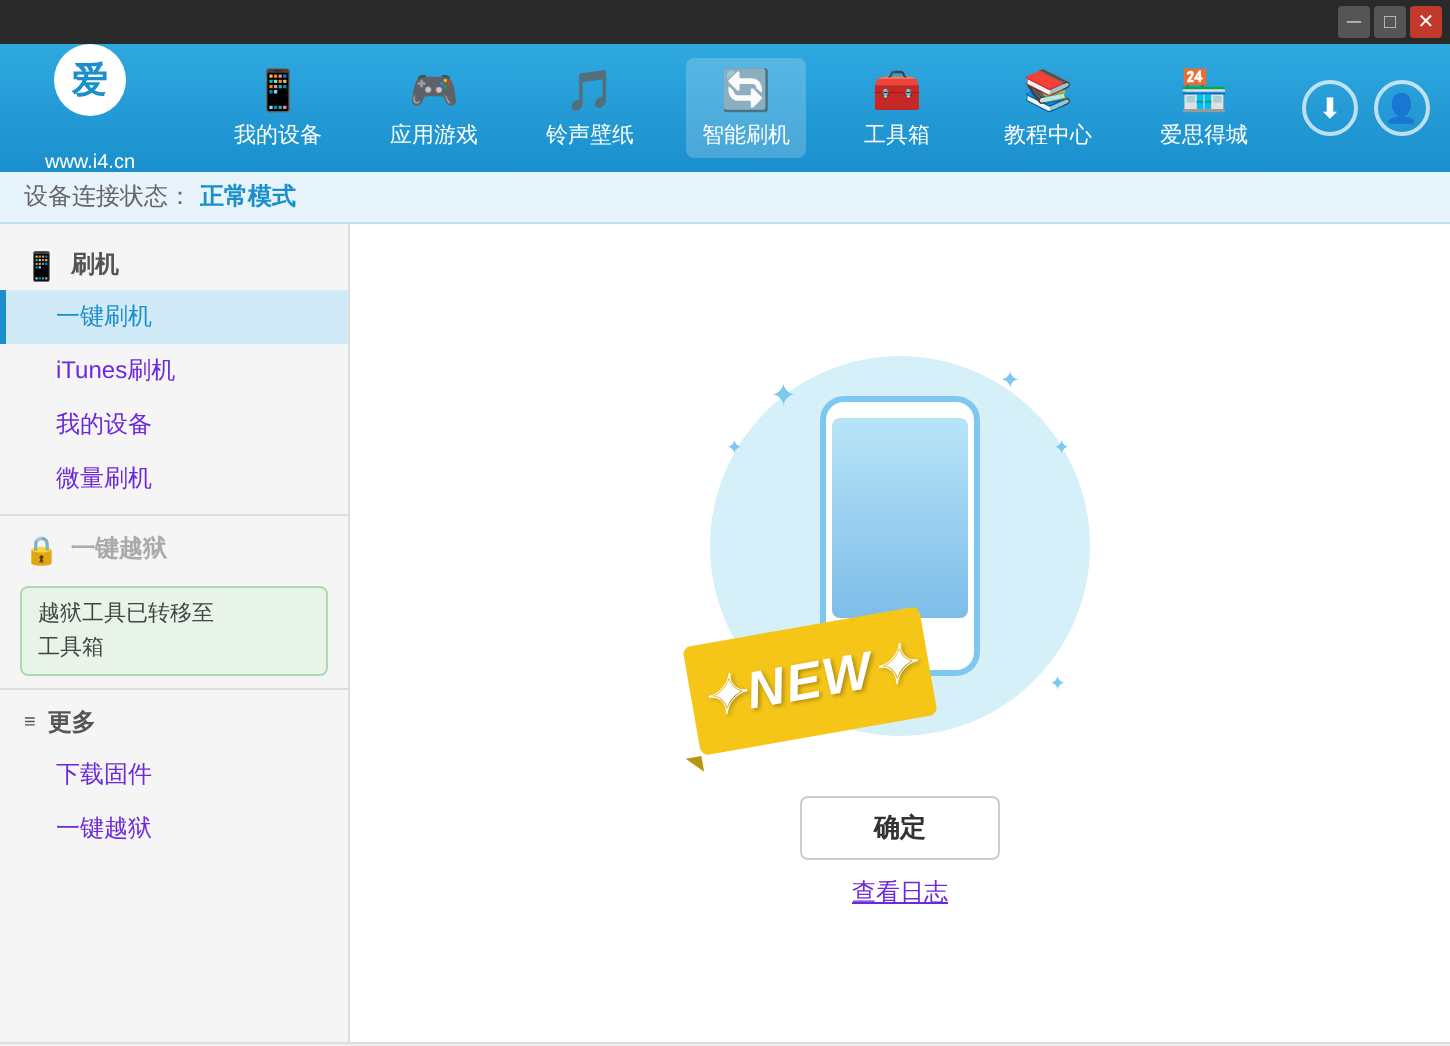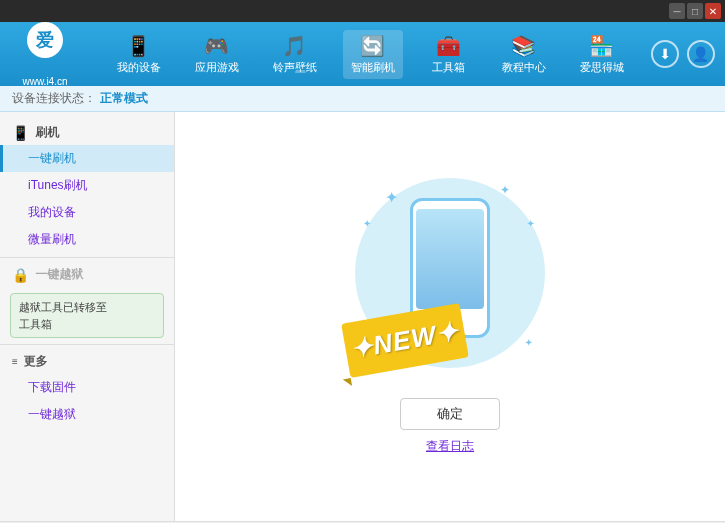--- a/index.html
+++ b/index.html
@@ -211,20 +211,21 @@
 
     .confirm-btn {
       width: 100px; height: 32px;
       background: white;
       border: 1px solid #ccc;
       border-radius: 4px;
       cursor: pointer;
       font-size: 13px; color: #333;
       display: flex; align-items: center; justify-content: center;
       margin-bottom: 8px;
+      font-weight: bold;
     }
 
     .view-log-link {
       font-size: 12px; color: #6d28d9; cursor: pointer; text-decoration: underline;
     }
 
     
     .bottombar {
       height: 28px;
       background: #f0f0f0;

